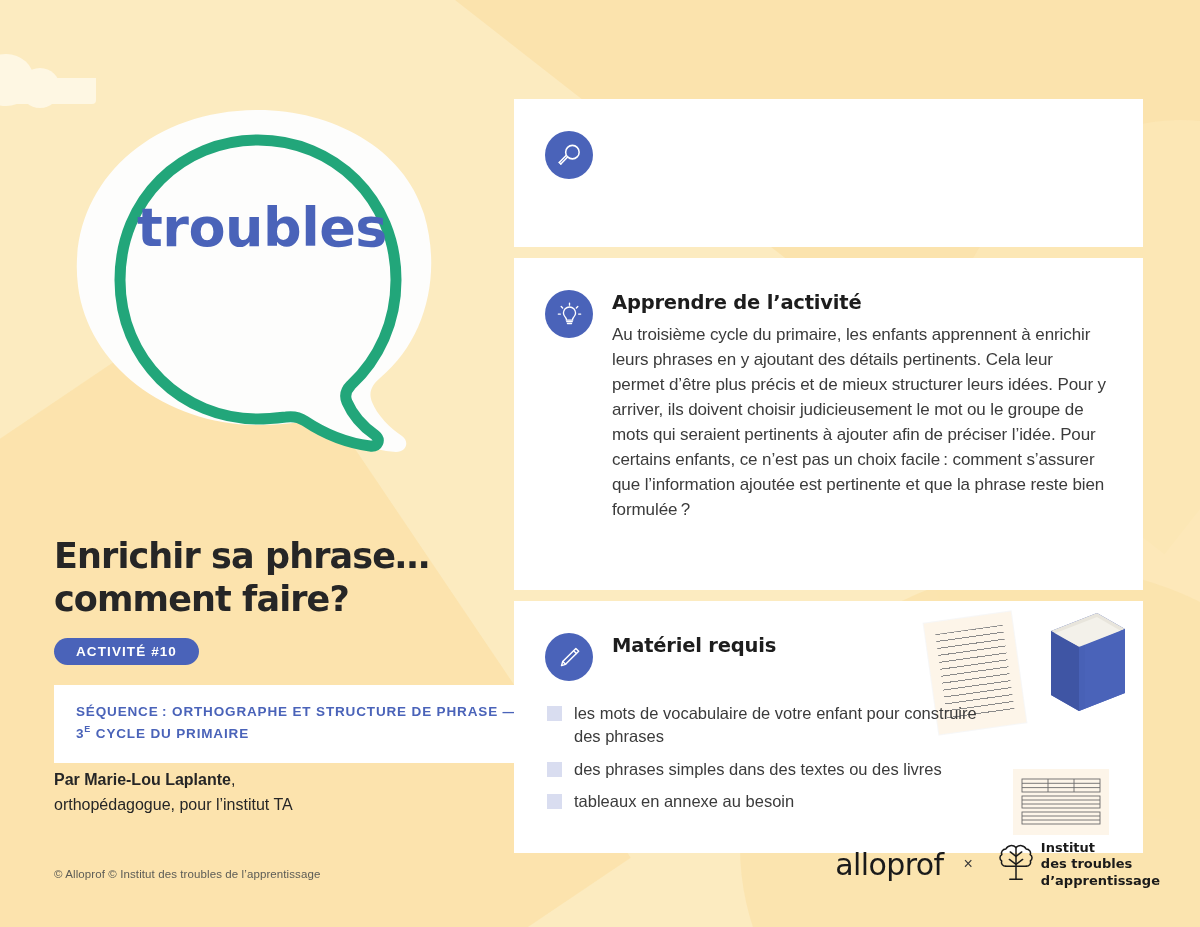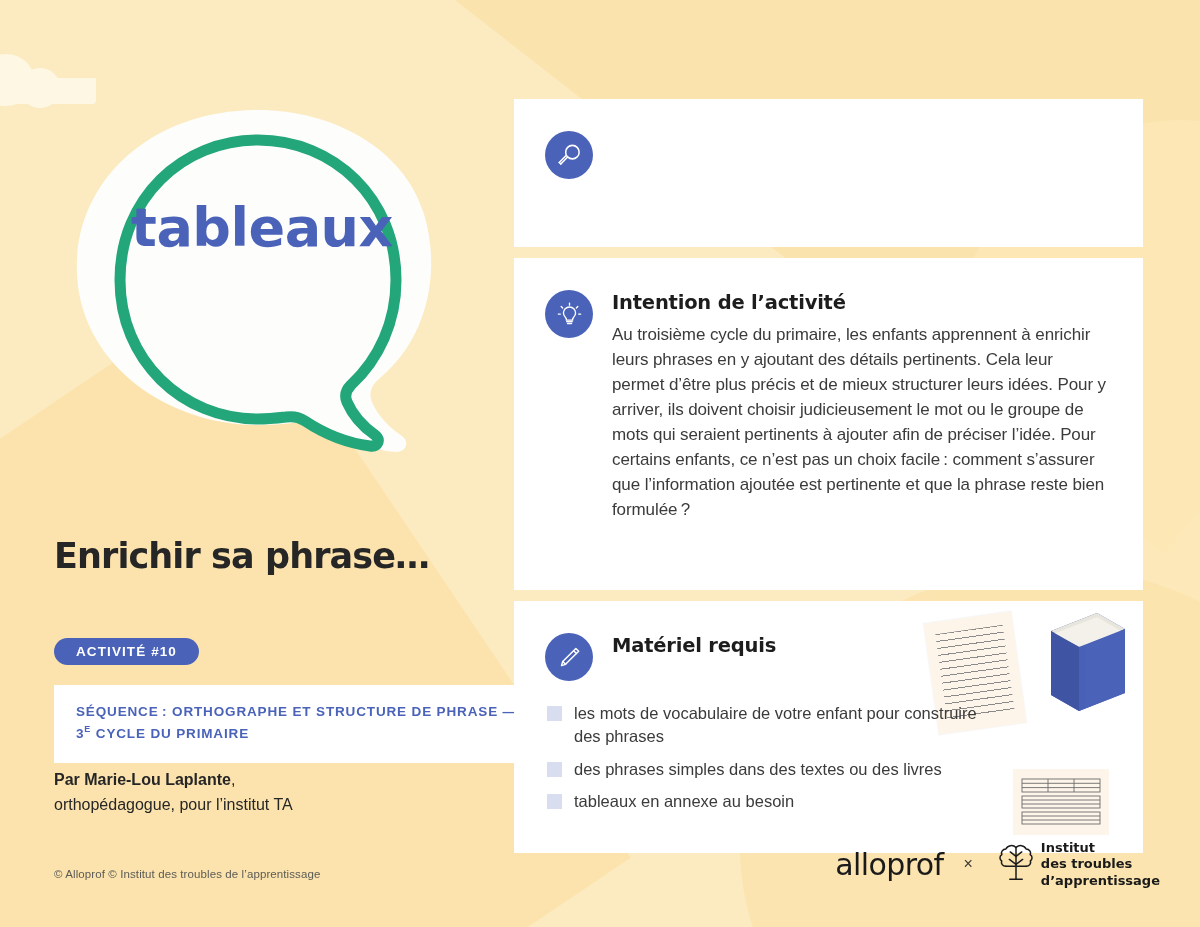--- a/index.html
+++ b/index.html
@@ -317,26 +317,27 @@
   <div class="left-col">
 
     <div class="logo-wrap">
       <div class="logo-blob">
         <svg viewBox="0 0 372 352" aria-hidden="true">
           <path fill="#FDFDFC" d="M186 6c74 0 146 38 166 104 18 60 2 126-44 164-8 7-12 14-8 24 5 13 18 26 30 34 8 6 4 16-6 16-26-2-54-12-76-26-6-4-12-5-19-4-14 2-29 3-43 3C95 321 16 262 6 182-6 86 72 6 186 6z"></path>
           <path fill="none" stroke="#22A67A" stroke-width="11" stroke-linecap="round" d="M48 176C48 95 110 36 186 36s138 59 138 140c0 42-17 79-45 105-5 5-7 10-4 17 6 14 18 26 28 33 6 5 3 12-5 11-23-3-47-13-65-25-6-4-12-5-19-4-9 1-18 2-28 2-76 0-138-59-138-139z"></path>
         </svg>
       </div>
       <div class="logo-text">
-        <span class="l2">tableaux</span>
+        <span class="l2">troubles</span>
       </div>
     </div>
 
     <h1 class="main-title">
       <span>Enrichir sa phrase…</span><br>
+      <span>comment faire?</span>
     </h1>
 
     <div class="badge">
       <span>ACTIVITÉ #10</span>
     </div>
 
     <div class="sequence-box">
       <span>SÉQUENCE : ORTHOGRAPHE ET STRUCTURE DE PHRASE — 3</span><sup>E</sup><span> CYCLE DU PRIMAIRE</span>
     </div>
 
@@ -371,21 +372,21 @@
           <div class="icon-circle">
             <svg width="27" height="27" viewBox="0 0 28 28" aria-hidden="true">
               <g stroke="#FFFFFF" stroke-width="1.4" stroke-linecap="round" fill="none">
                 <path d="M14 6.2c-3.6 0-6.3 2.8-6.3 6.2 0 2.3 1.3 3.8 2.3 5 .5.6.8 1.2.8 1.9v.6h6.4v-.6c0-.7.3-1.3.8-1.9 1-1.2 2.3-2.7 2.3-5 0-3.4-2.7-6.2-6.3-6.2z"></path>
                 <path d="M11.1 21.4h5.8M11.9 23.3h4.2"></path>
                 <path d="M14 2.2v2.1M5.4 5.7l1.5 1.5M2.4 13.6h2.1M21.1 7.2l1.5-1.5M23.5 13.6h2.1"></path>
               </g>
             </svg>
           </div>
           <div class="head-text">
-            <h2 class="card-title">Intention de l’activité</h2>
+            <h2 class="card-title">Apprendre de l’activité</h2>
             <p class="card-body">Au troisième cycle du primaire, les enfants apprennent à enrichir leurs phrases en y ajoutant des détails pertinents. Cela leur permet d’être plus précis et de mieux structurer leurs idées. Pour y arriver, ils doivent choisir judicieusement le mot ou le groupe de mots qui seraient pertinents à ajouter afin de préciser l’idée. Pour certains enfants, ce n’est pas un choix facile : comment s’assurer que l’information ajoutée est pertinente et que la phrase reste bien formulée ?</p>
           </div>
         </div>
       </div>
     </section>
 
     <section class="card" id="card-materiel">
 
       <div class="illus illus-paper">
         <div class="lines"></div>

